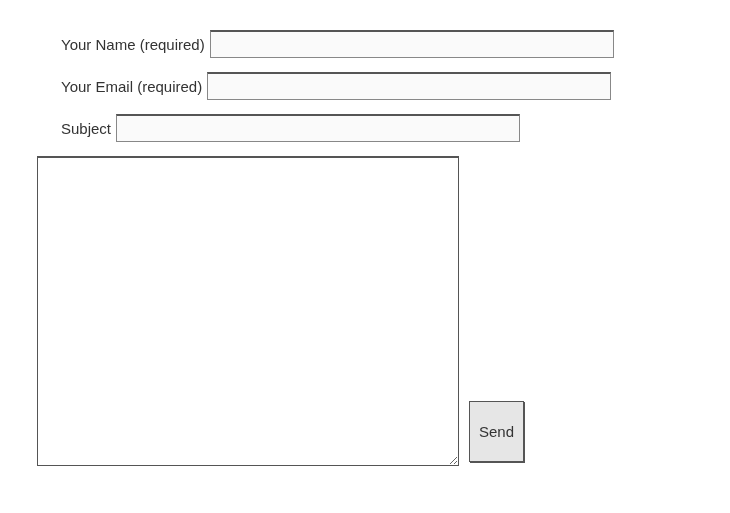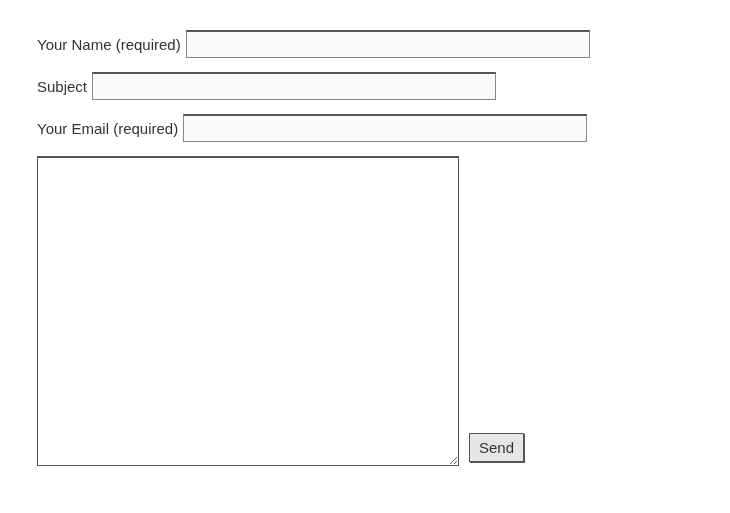--- a/index.html
+++ b/index.html
@@ -20,20 +20,21 @@
     margin-bottom: 14px;
   }
   .row-inline {
     display: flex;
     align-items: center;
   }
   .label {
     color: #333;
     margin-right: 5px;
     line-height: 1.4;
+    margin-left: 24px;
   }
   input[type="text"] {
     font: inherit;
     height: 28px;
     padding: 2px 4px;
     background: #fafafa;
     border: 1px solid #888;
     border-top: 2px solid #555;
     border-radius: 0;
     outline: none;
@@ -61,46 +62,46 @@
     border-top: 2px solid #555;
     resize: both;
     outline: none;
   }
   .send-btn {
     font: inherit;
     font-size: 15px;
     color: #333;
     background: #e6e6e6;
     border: 1px solid #555;
-    padding: 5px 9px;
+    padding: 21px 9px;
     margin-left: 10px;
     margin-bottom: 4px;
     cursor: pointer;
     box-shadow: 1px 1px 0 #555;
     border-radius: 0;
   }
 </style>
 </head>
 <body>
 
 <div class="form">
 
   <div class="row row-inline">
     <span class="label">Your Name (required)</span>
     <input type="text" class="name-input" value="" style="">
   </div>
 
   <div class="row row-inline">
-    <span class="label">Subject</span>
-    <input type="text" class="subject-input" value="" style="">
+    <span class="label">Your Email (required)</span>
+    <input type="text" class="email-input" value="" style="">
   </div>
 
   <div class="row row-inline">
-    <span class="label">Your Email (required)</span>
-    <input type="text" class="email-input" value="" style="">
+    <span class="label">Subject</span>
+    <input type="text" class="subject-input" value="" style="">
   </div>
 
   <div class="msg-row">
     <textarea class="msg-area" style=""></textarea>
     <button class="send-btn">Send</button>
   </div>
 
 </div>
 
 </body></html>

